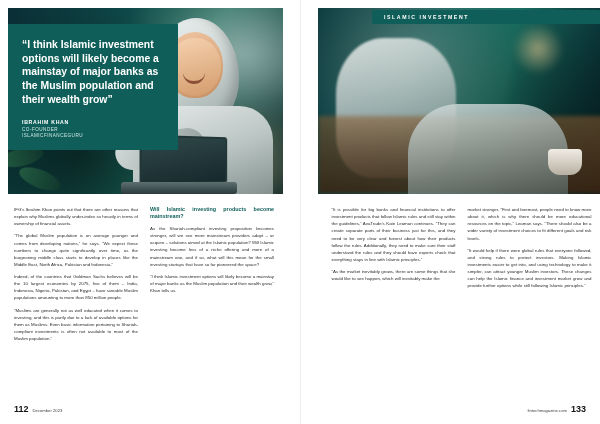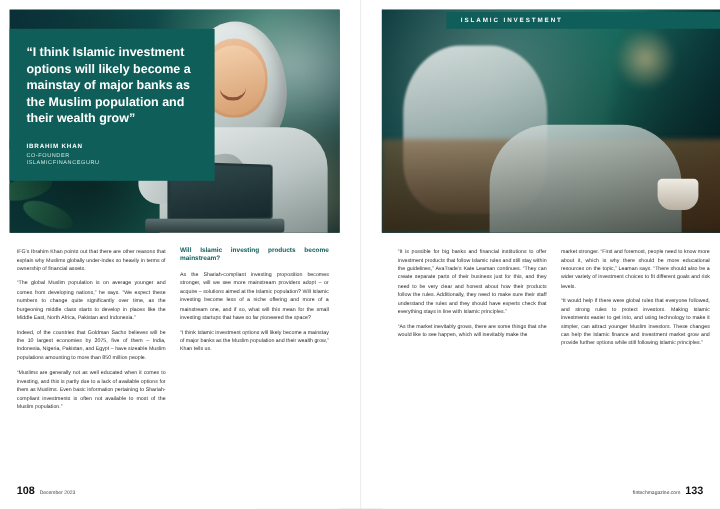--- a/index.html
+++ b/index.html
@@ -397,21 +397,21 @@
         <p>“Muslims are generally not as well educated when it comes to investing, and this is partly due to a lack of available options for them as Muslims. Even basic information pertaining to Shariah-compliant investments is often not available to most of the Muslim population.”</p>
       </div>
       <div class="col">
         <p class="subhead">Will Islamic investing products become mainstream?</p>
         <p>As the Shariah-compliant investing proposition becomes stronger, will we see more mainstream providers adopt – or acquire – solutions aimed at the Islamic population? Will Islamic investing become less of a niche offering and more of a mainstream one, and if so, what will this mean for the small investing startups that have so far pioneered the space?</p>
         <p>“I think Islamic investment options will likely become a mainstay of major banks as the Muslim population and their wealth grow,” Khan tells us.</p>
       </div>
     </div>
 
     <div class="folio-left">
-      <span class="folio-num">108</span>
+      <span class="folio-num">112</span>
       <span class="folio-date">December 2023</span>
     </div>
   </div>
 
   <div class="page-right">
 
     <div class="right-img">
       <div class="bg2"></div>
       <div class="shape"></div>
       <div class="lamp"></div>

